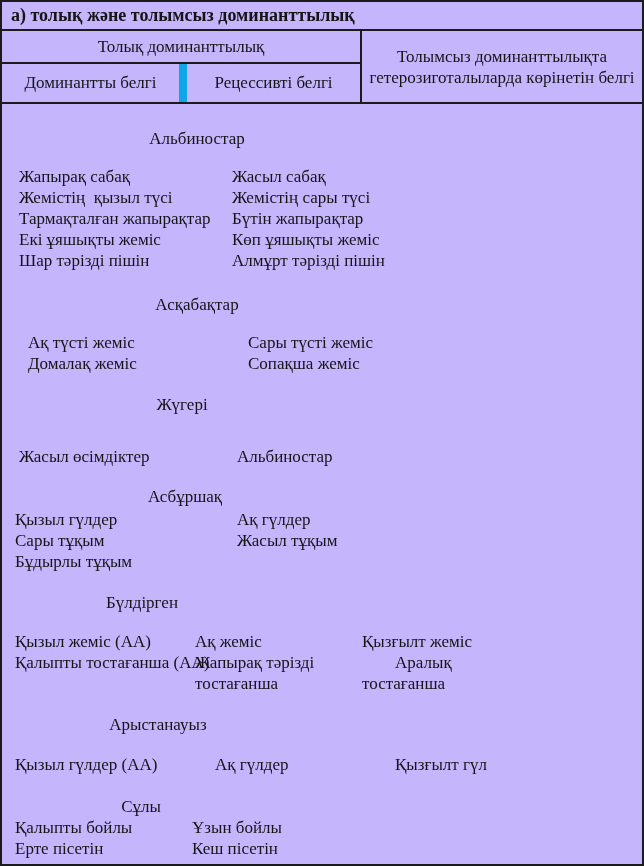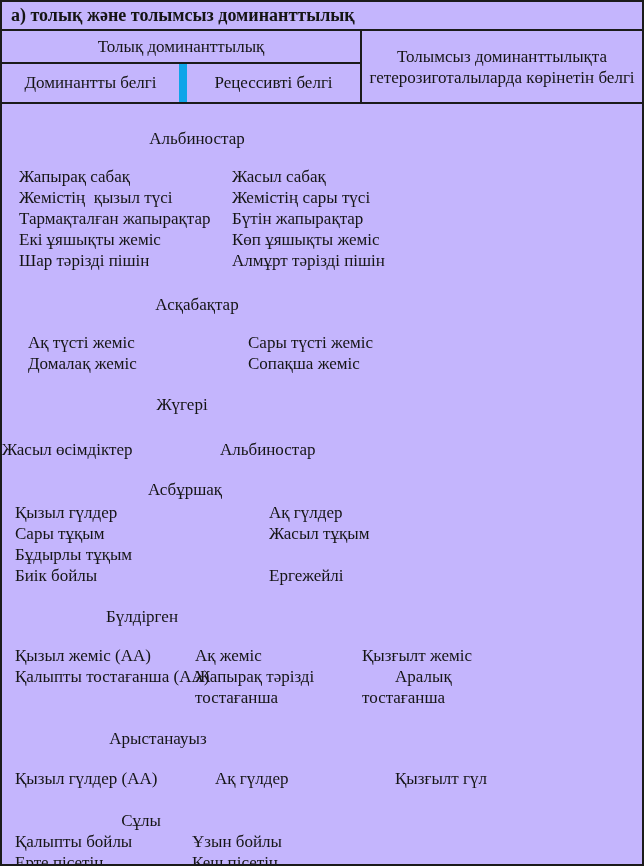--- a/index.html
+++ b/index.html
@@ -62,27 +62,27 @@
   .section-tomatoes .sec-rows { margin-top:17px; padding-left:17px; }
   .section-tomatoes .line { grid-template-columns:213px 1fr; }
 
   .section-pumpkins { margin-top:23px; }
   .section-pumpkins .sec-title { width:390px; }
   .section-pumpkins .sec-rows { margin-top:17px; padding-left:26px; }
   .section-pumpkins .line { grid-template-columns:220px 1fr; }
 
   .section-corn { margin-top:20px; }
   .section-corn .sec-title { width:360px; }
-  .section-corn .sec-rows { margin-top:24px; }
+  .section-corn .sec-rows { margin-top:31px; padding-left:17px; }
   .section-corn .line { grid-template-columns:218px 1fr; }
 
   .section-peas { margin-top:19px; }
   .section-peas .sec-title { width:366px; }
   .section-peas .sec-rows { margin-top:2px; padding-left:13px; }
-  .section-peas .line { grid-template-columns:222px 1fr;gap:32px; }
+  .section-peas .line { grid-template-columns:222px 1fr; }
 
   .section-strawberry { margin-top:20px; }
   .section-strawberry .sec-title { width:280px; }
   .section-strawberry .sec-rows { margin-top:18px; padding-left:13px; }
   .section-strawberry .line { grid-template-columns:180px 167px 1fr; }
   .section-strawberry .line:nth-child(2) .cell:nth-child(3) { padding-left:33px; }
 
   .section-snapdragon { margin-top:20px; }
   .section-snapdragon .sec-title { width:312px; }
   .section-snapdragon .sec-rows { margin-top:19px; padding-left:13px; }
@@ -166,24 +166,20 @@
             <div class="cell">Қызыл гүлдер</div>
             <div class="cell">Ақ гүлдер</div>
           </div>
           <div class="line">
             <div class="cell">Сары тұқым</div>
             <div class="cell">Жасыл тұқым</div>
           </div>
           <div class="line">
             <div class="cell">Бұдырлы тұқым</div>
           </div>
-          <div class="line">
-            <div class="cell">Биік бойлы</div>
-            <div class="cell">Ергежейлі</div>
-          </div>
         </div>
       </div>
       <div class="section section-strawberry">
         <div class="sec-title">Бүлдірген</div>
         <div class="sec-rows">
           <div class="line">
             <div class="cell">Қызыл жеміс (АА)</div>
             <div class="cell">Ақ жеміс</div>
             <div class="cell">Қызғылт жеміс</div>
           </div>

